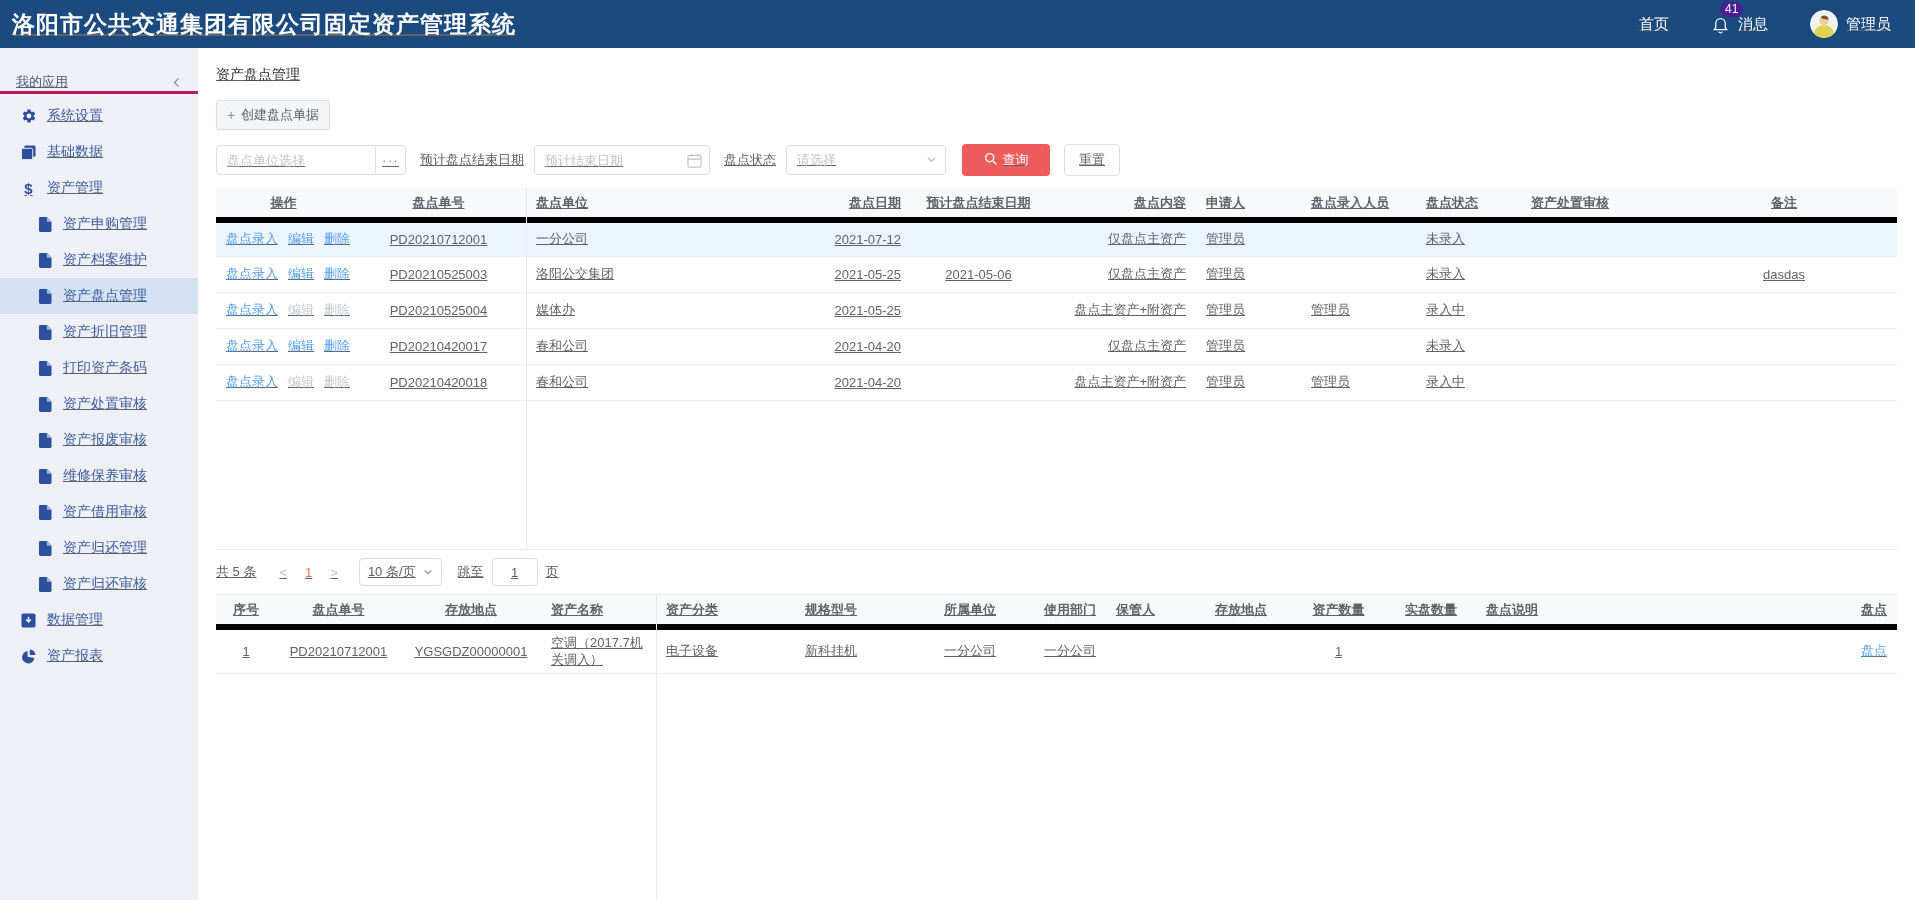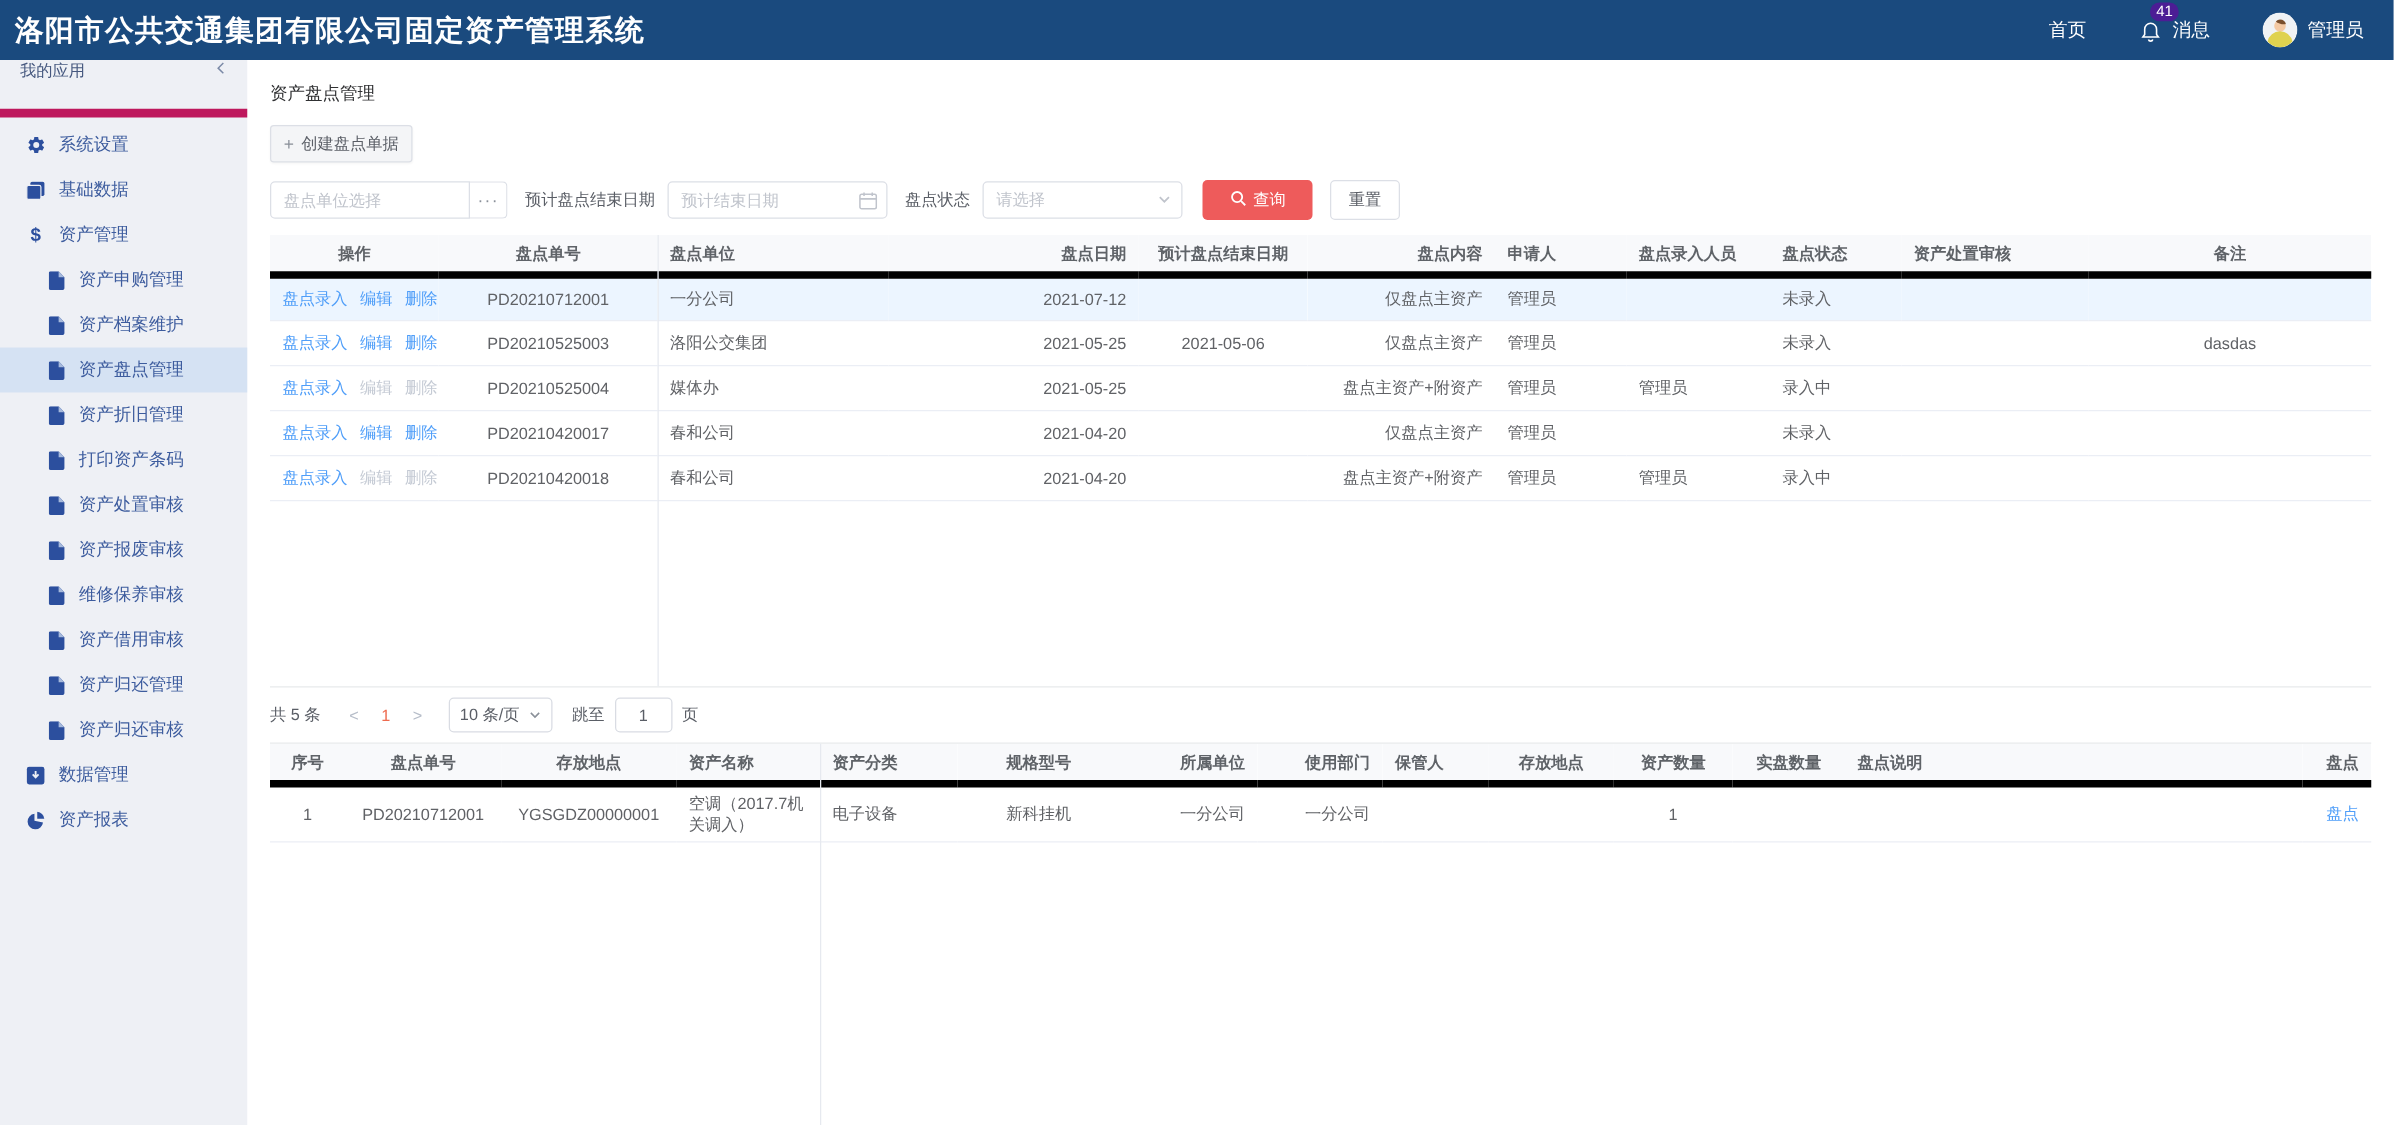--- a/index.html
+++ b/index.html
@@ -2,40 +2,40 @@
 <html><head>
 <meta charset="utf-8">
 <style>
   * { box-sizing: border-box; }
   html,body { margin:0; padding:0; }
   body {
     width:1915px; height:900px; overflow:hidden;
     font-family:"Liberation Sans","DejaVu Sans",sans-serif;
     background:#fff; color:#606266;
   }
-  .app { display:flex; flex-direction:column; width:1915px; height:900px; }
+  .app { display:flex; flex-direction:column; width:1915px; height:900px;text-decoration:underline; }
 
   
   .topbar { flex:0 0 48px; background:#1A4A7E; display:flex; align-items:center;
             justify-content:space-between; padding:0 24px 0 12px; }
   .app-title { color:#fff; font-size:23px; font-weight:bold; letter-spacing:1px; white-space:nowrap; }
   .topnav { display:flex; align-items:center; gap:42px; color:#fff; font-size:15px; }
   .nav-item { display:flex; align-items:center; gap:8px; cursor:pointer; }
   .bell-wrap { position:relative; display:flex; }
   .badge { position:absolute; top:-12px; left:9px; background:#4c1d95; color:#fff;
            font-size:12px; line-height:15px; padding:0 5px; border-radius:9px; }
   .avatar-svg { display:block; border-radius:50%; }
 
   
   .layout { flex:1; display:flex; min-height:0; }
 
   
   .sidebar { flex:0 0 198px; width:198px; background:#EEF0F5; display:flex; flex-direction:column; }
-  .side-head { height:46px; display:flex; align-items:flex-start; justify-content:space-between;
-               padding:0 16px; color:#46587F; font-size:13px; border-bottom:7px solid #be185d; }
+  .side-head { height:46px; display:flex; align-items:flex-end; justify-content:space-between;
+               padding:0 16px; color:#46587F; font-size:13px; border-bottom:3px solid #be185d; }
   .menu { padding-top:4px; }
   .mi { height:36px; display:flex; align-items:center; gap:10px; padding-left:20px;
         color:#3D5C9E; font-size:14px; cursor:pointer; white-space:nowrap; }
   .mi .ic { width:17px; display:flex; justify-content:center; align-items:center; }
   .mi.sub { padding-left:37px; gap:9px; font-size:14px; }
   .mi.active { background:#D5E2F3; }
   .dollar { color:#2C4F9E; font-weight:bold; font-size:15px; }
 
   
   .main { flex:1; min-width:0; display:flex; flex-direction:column; padding:0 18px; background:#fff; }

